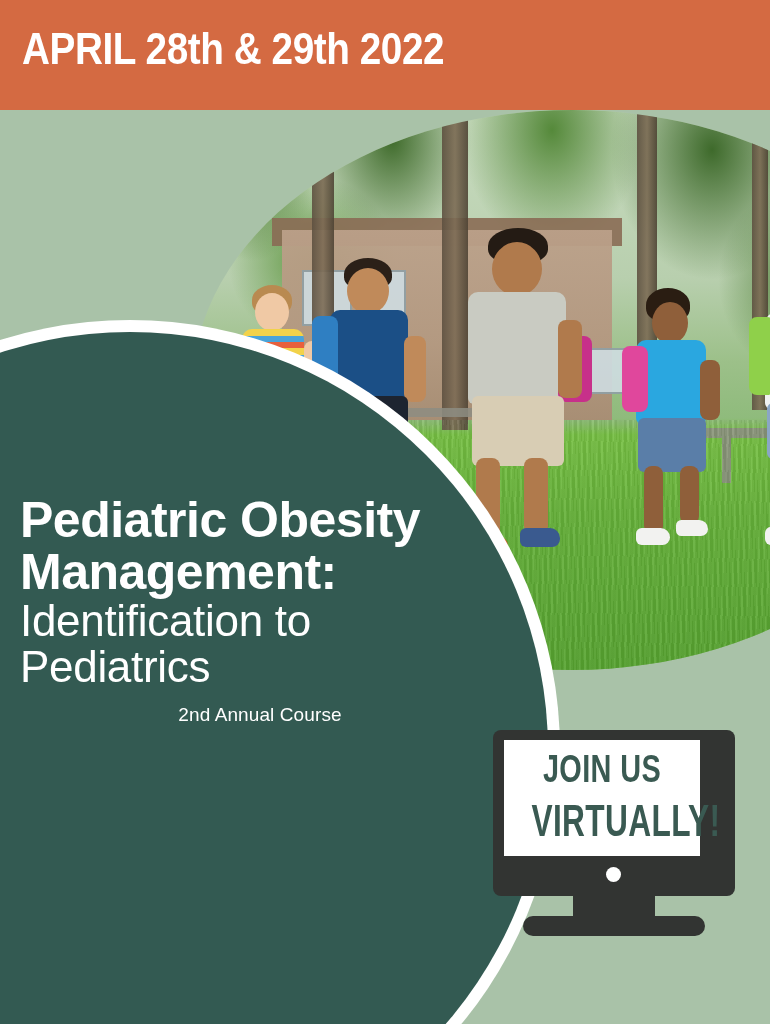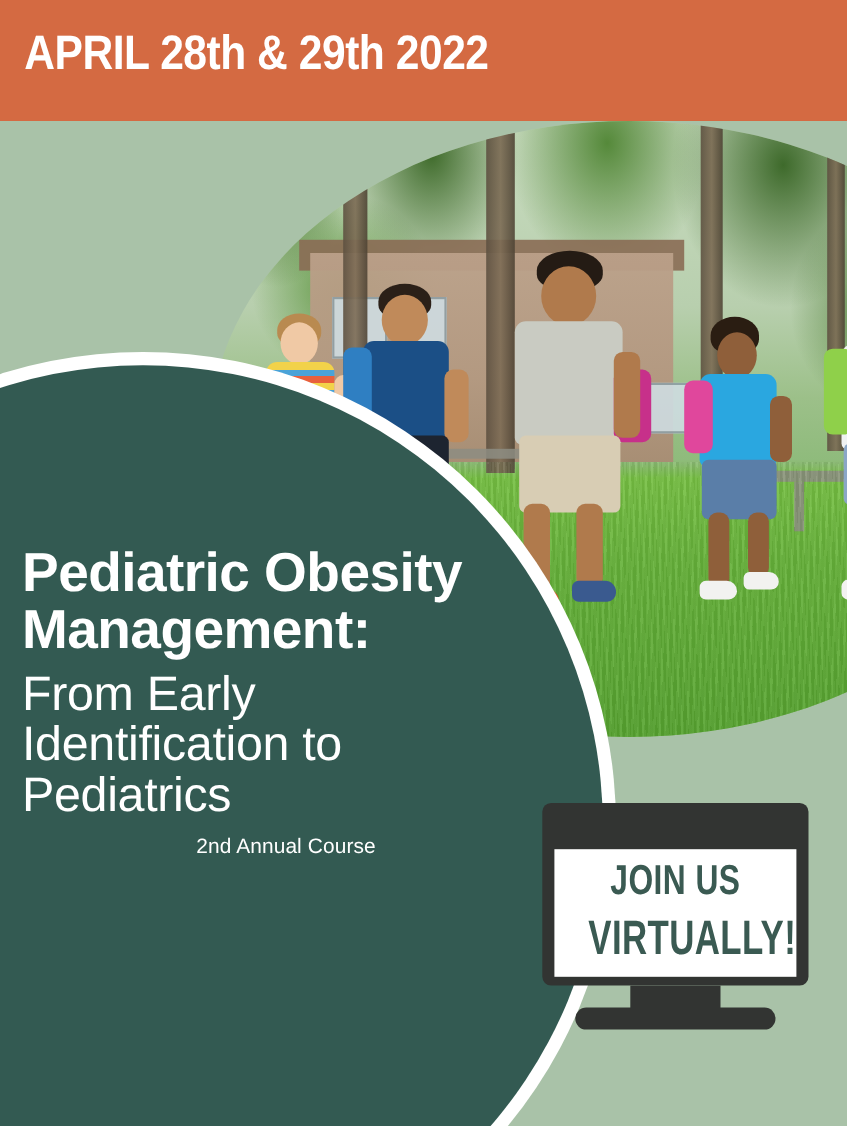--- a/index.html
+++ b/index.html
@@ -204,23 +204,22 @@
     top: 730px;
     width: 242px;
     height: 166px;
     background: #323432;
     border-radius: 8px;
     z-index: 35;
   }
   .screen {
     position: absolute;
     left: 11px; top: 10px;
-    width: 220px; height: 116px;
+    width: 196px; height: 116px;
     background: #ffffff;
-    margin-top: 32px;
   }
   .screen-l1, .screen-l2 {
     position: absolute;
     left: 0; right: 0;
     text-align: center;
     color: #3a5a52;
     font-family: "Liberation Sans", sans-serif;
     font-weight: bold;
     white-space: nowrap;
   }
@@ -387,21 +386,20 @@
   <div class="ring"></div>
   <div class="disc"></div>
 
   <div class="top-band">
     <div class="top-band-text">APRIL 28th &amp; 29th 2022</div>
   </div>
 
   <div class="title-block">
     <div class="t-main">Pediatric Obesity</div>
     <div class="t-main">Management:</div>
-    <div class="t-sub">From Early</div>
     <div class="t-sub" style="margin-top:0;">Identification to</div>
     <div class="t-sub" style="margin-top:0;">Pediatrics</div>
     <div class="t-annual">2nd Annual Course</div>
   </div>
 
   <div class="mon-neck"></div>
   <div class="mon-base"></div>
   <div class="monitor">
     <div class="screen">
       <div class="screen-l1">JOIN US</div>

